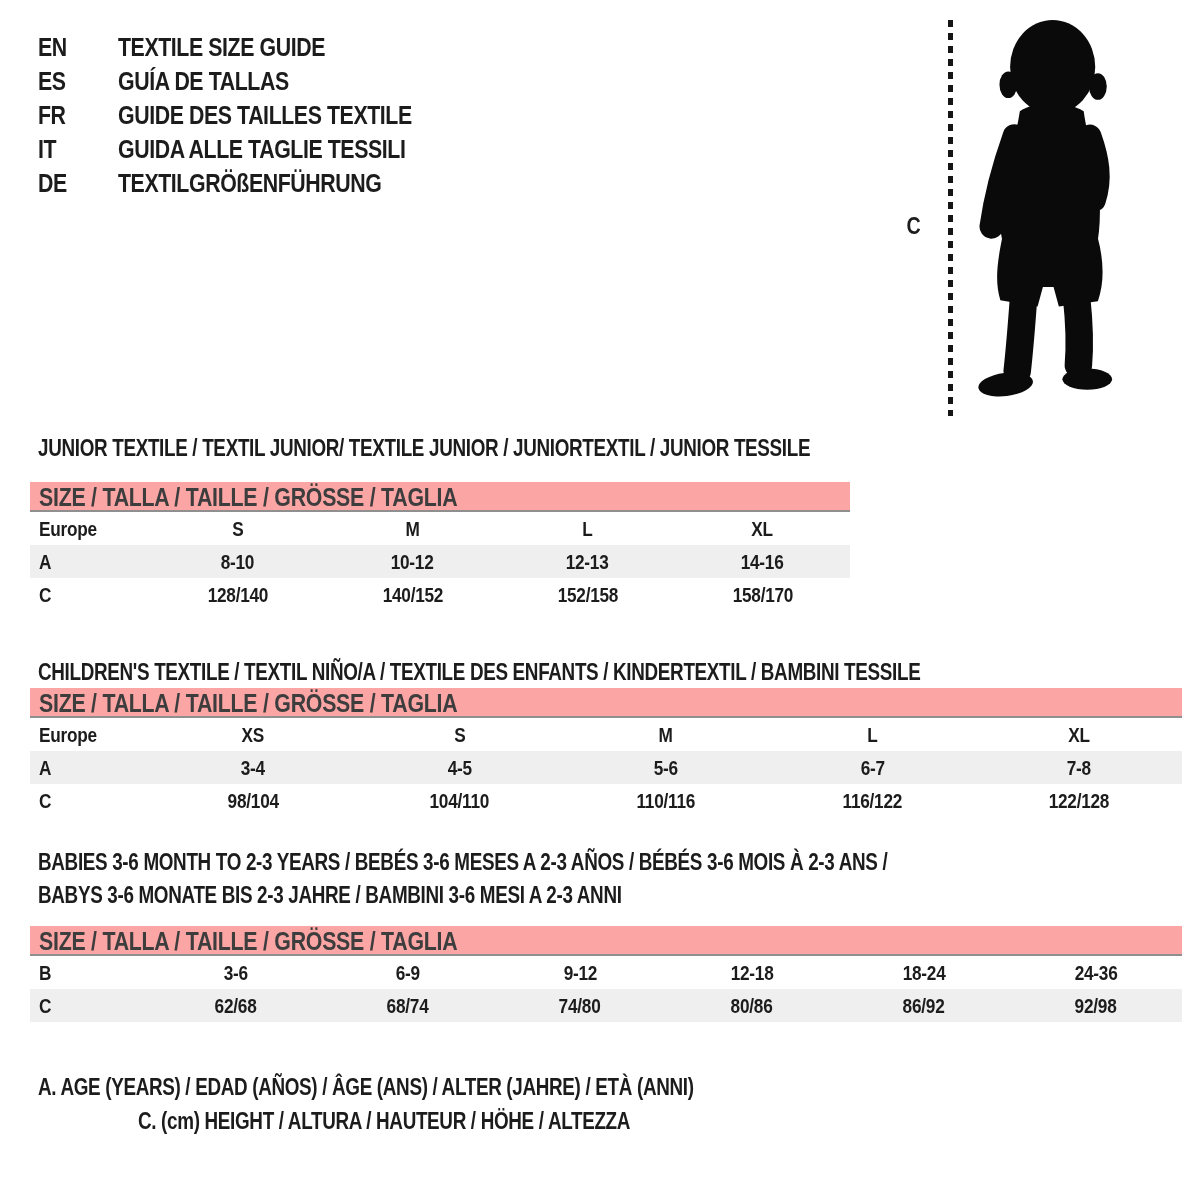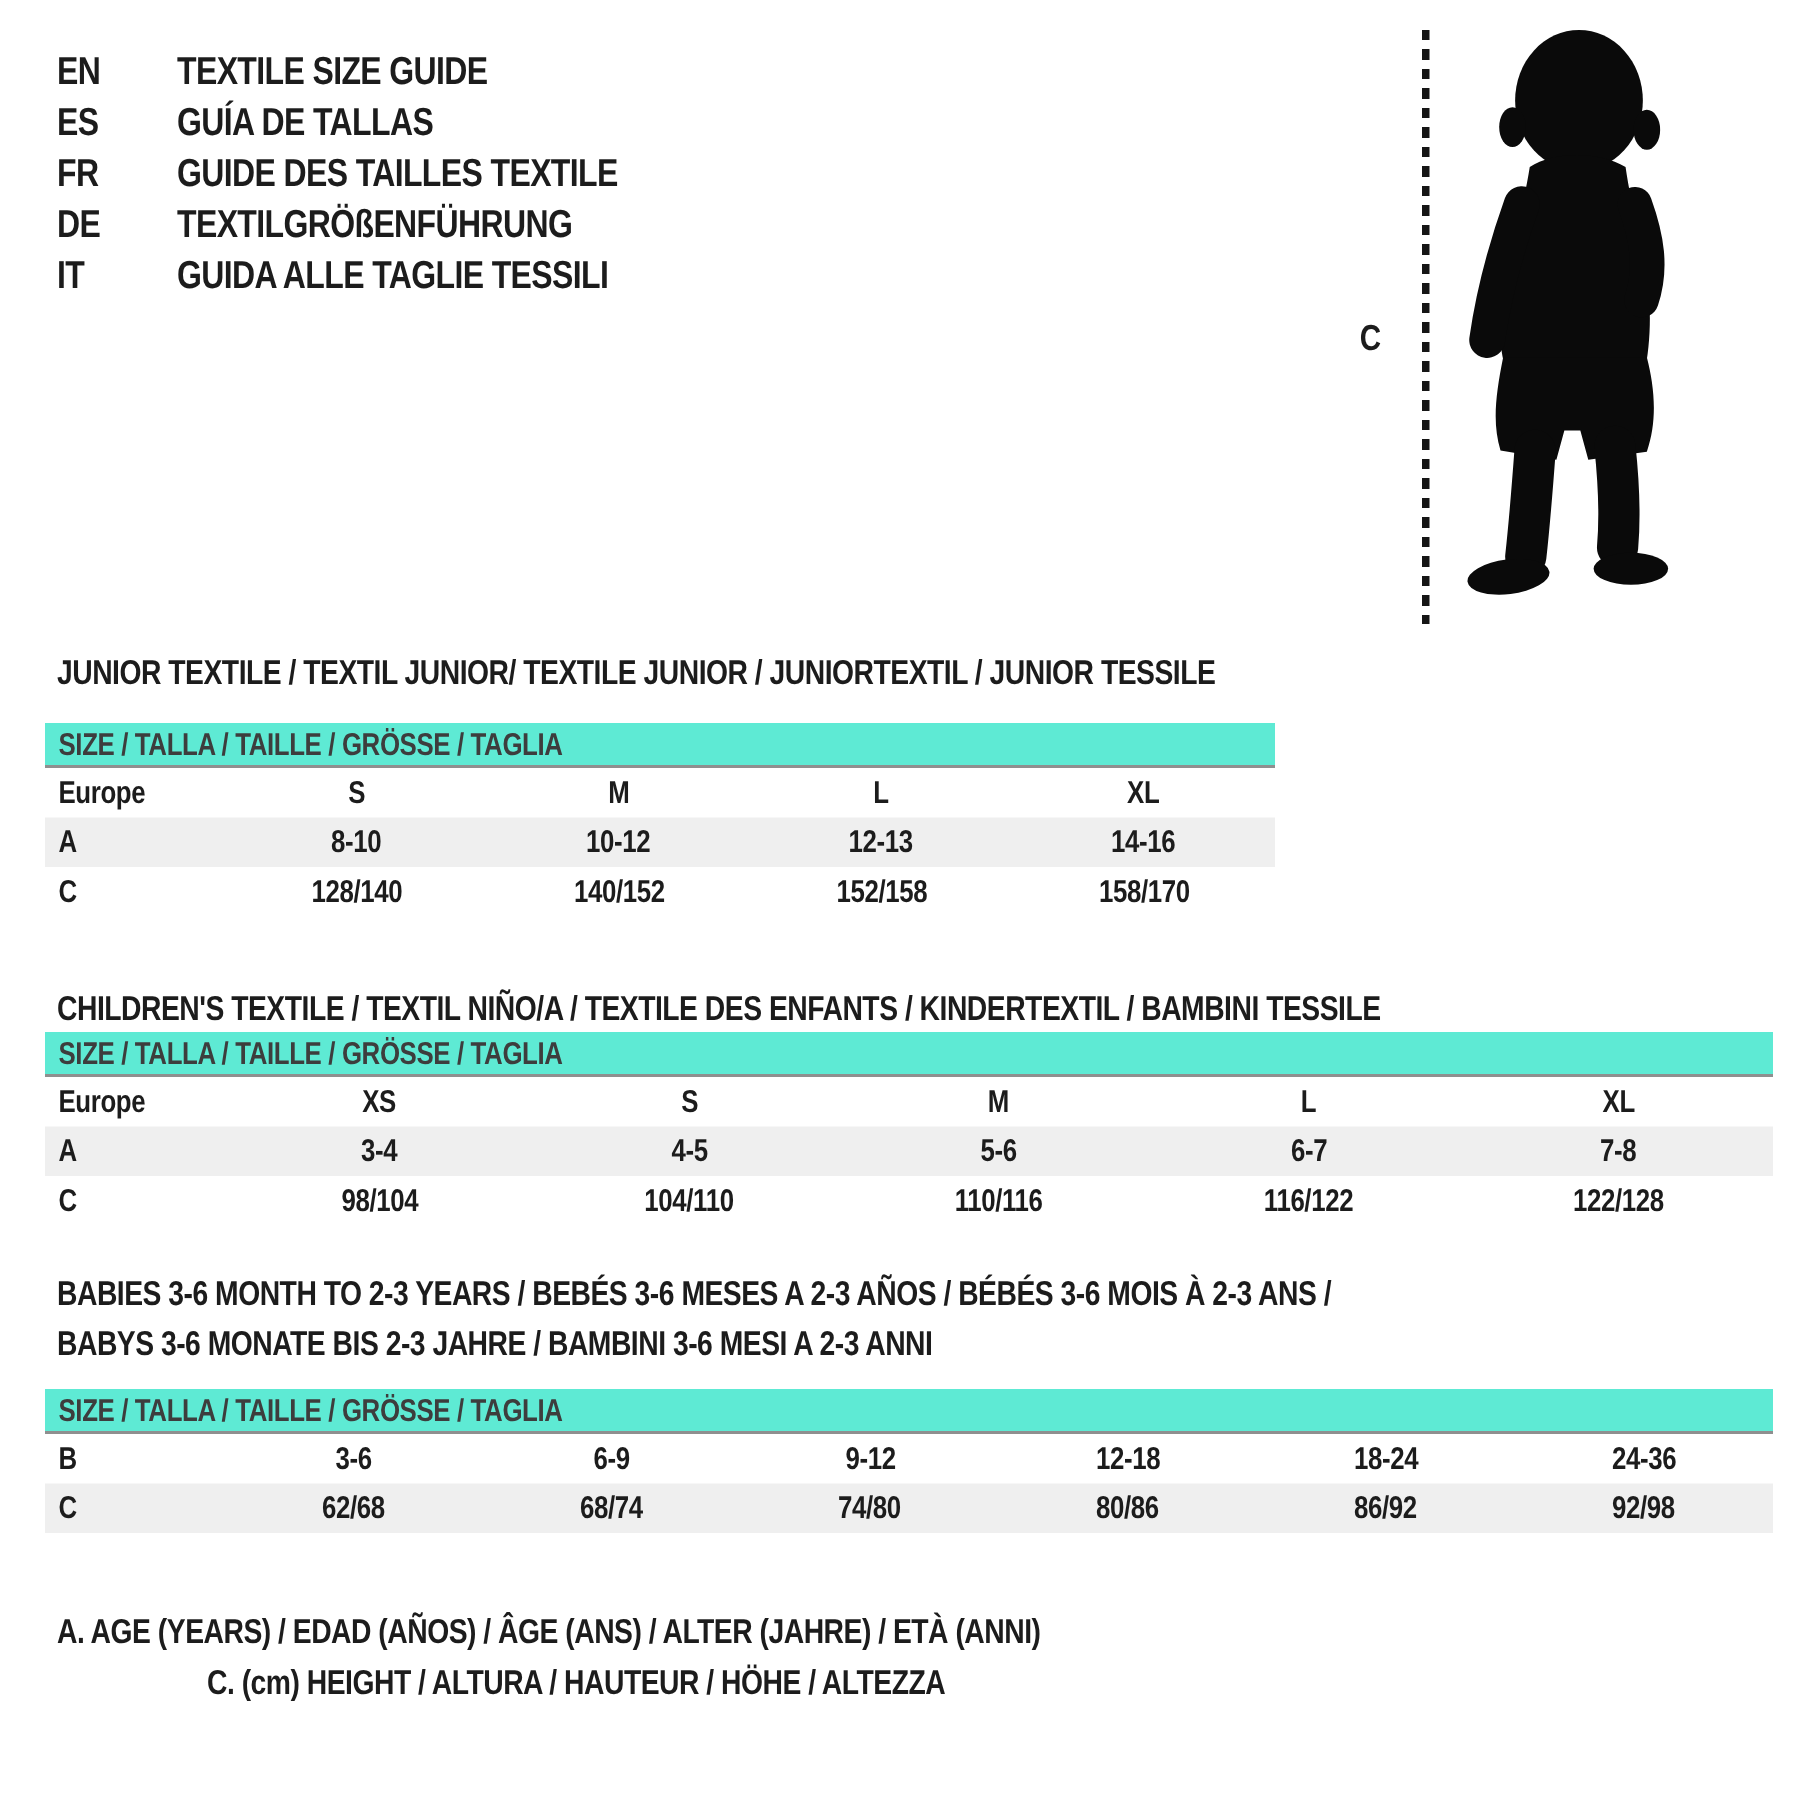--- a/index.html
+++ b/index.html
@@ -25,22 +25,22 @@
   .section-title { position:absolute; left:38px; font-size:23px; font-weight:700; letter-spacing:-0.4px; line-height:33px; }
   #title-junior { top:432px; }
   #title-children { top:656px; }
   #title-babies { top:846px; }
 
   
   .size-table { position:absolute; left:30px; }
   #table-junior { top:482px; width:820px; }
   #table-children { top:688px; width:1152px; }
   #table-babies { top:926px; width:1152px; }
-  .thead { height:30px; line-height:30px; background:#5eead4; color:#3d3d3d;
-    font-weight:700; font-size:21px; padding-left:9px; letter-spacing:-0.3px;
+  .thead { height:30px; line-height:30px; background:#fca5a5; color:#3d3d3d;
+    font-weight:700; font-size:26px; padding-left:9px; letter-spacing:-0.3px;
     border-bottom:2px solid #8f8f8f; box-sizing:border-box; }
   .trow { display:grid; height:33px; align-items:center; font-size:21px; font-weight:700; letter-spacing:-0.3px; }
   .trow.shaded { background:#efefef; }
   .tcell { text-align:center;text-decoration:underline; }
   .tcell.label { text-align:left; padding-left:9px; }
 
   
   .footnotes { position:absolute; left:38px; top:1070px; }
   .footnote { height:34px; line-height:34px; font-size:23px; font-weight:700; letter-spacing:-0.4px;text-align:center; }
 </style>
@@ -56,26 +56,26 @@
       </div>
       <div class="lang-row">
         <span class="lang-code"><span class="cdn left">ES</span></span>
         <span class="lang-title"><span class="cdn left">GUÍA DE TALLAS</span></span>
       </div>
       <div class="lang-row">
         <span class="lang-code"><span class="cdn left">FR</span></span>
         <span class="lang-title"><span class="cdn left">GUIDE DES TAILLES TEXTILE</span></span>
       </div>
       <div class="lang-row">
+        <span class="lang-code"><span class="cdn left">IT</span></span>
+        <span class="lang-title"><span class="cdn left">GUIDA ALLE TAGLIE TESSILI</span></span>
+      </div>
+      <div class="lang-row">
         <span class="lang-code"><span class="cdn left">DE</span></span>
         <span class="lang-title"><span class="cdn left">TEXTILGRÖßENFÜHRUNG</span></span>
-      </div>
-      <div class="lang-row">
-        <span class="lang-code"><span class="cdn left">IT</span></span>
-        <span class="lang-title"><span class="cdn left">GUIDA ALLE TAGLIE TESSILI</span></span>
       </div>
     </div>
 
   <div class="measure-line"></div>
   <div class="measure-label">
     <span class="cdn">C</span>
   </div>
   <svg class="figure-img" viewBox="0 0 200 460" preserveAspectRatio="xMidYMid meet" aria-hidden="true">
     <g fill="#0a0a0a" stroke="none">
       <ellipse cx="103" cy="62" rx="48" ry="53"></ellipse>

